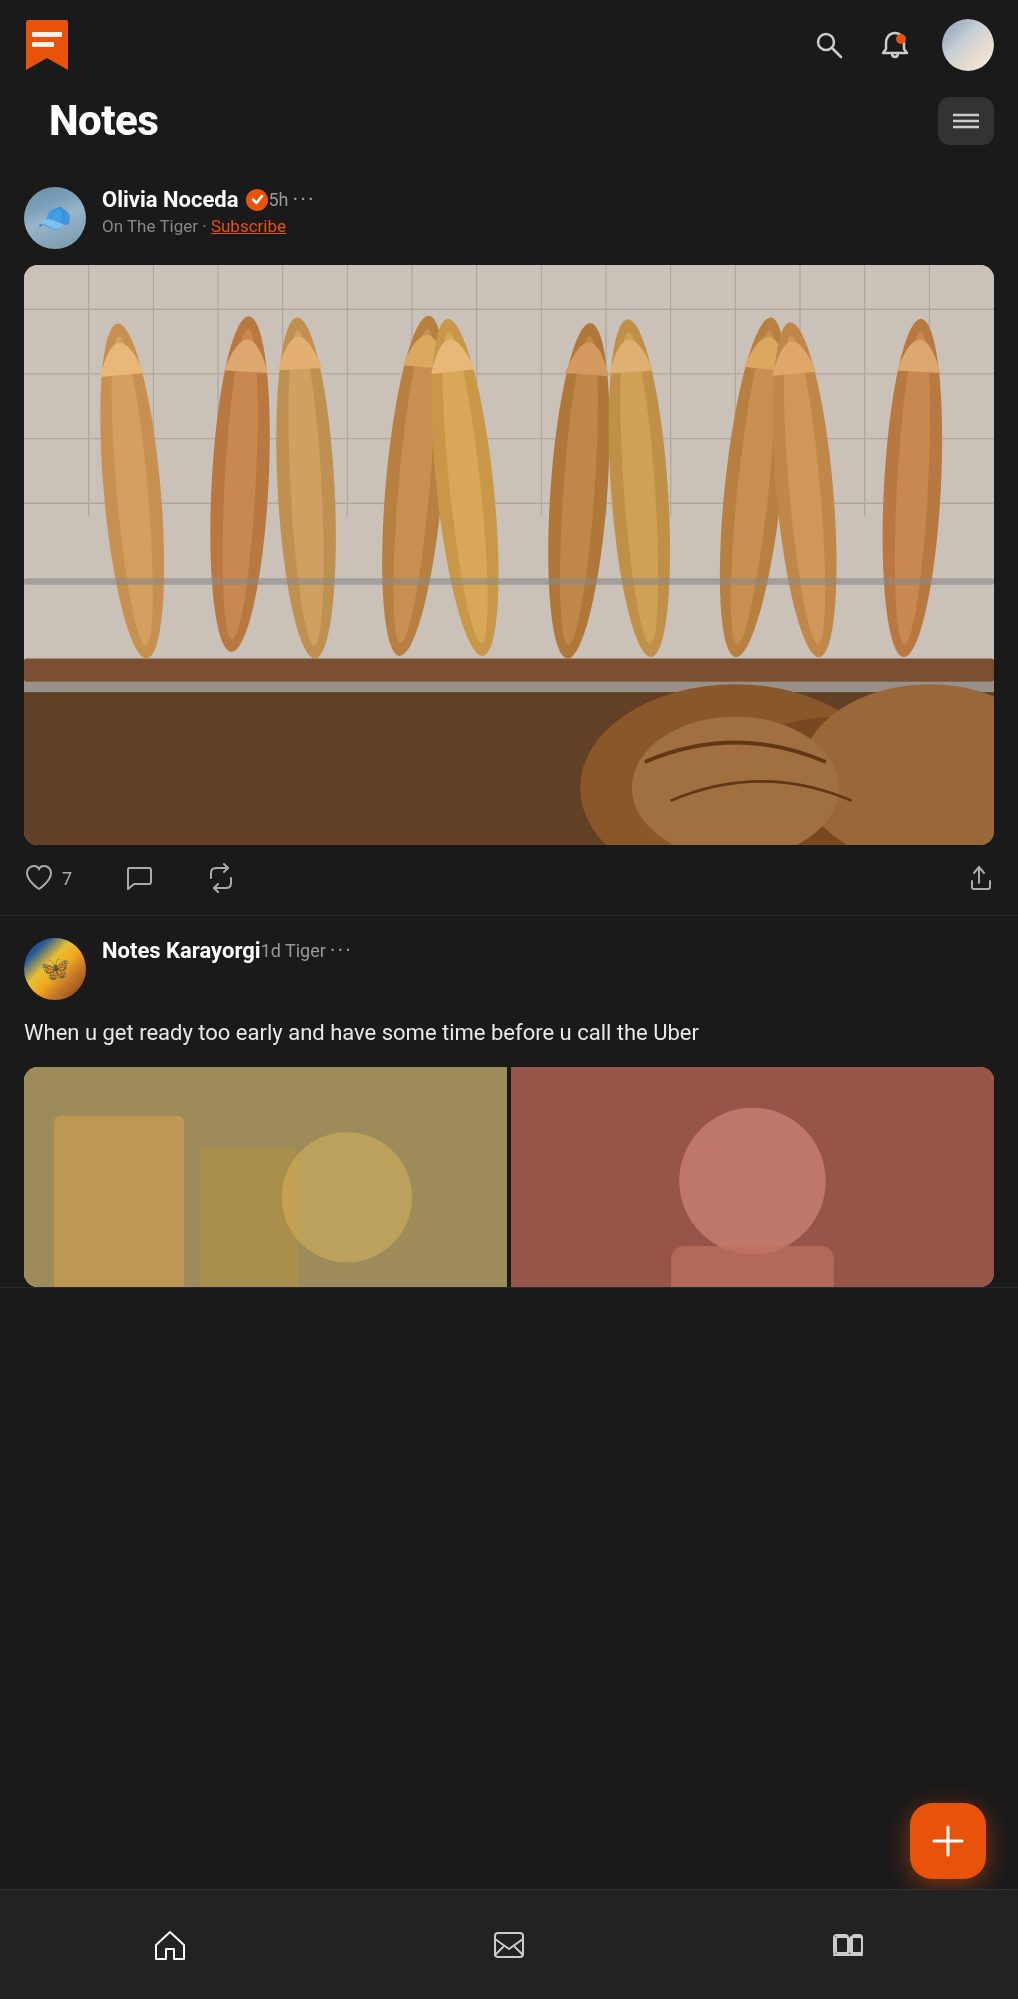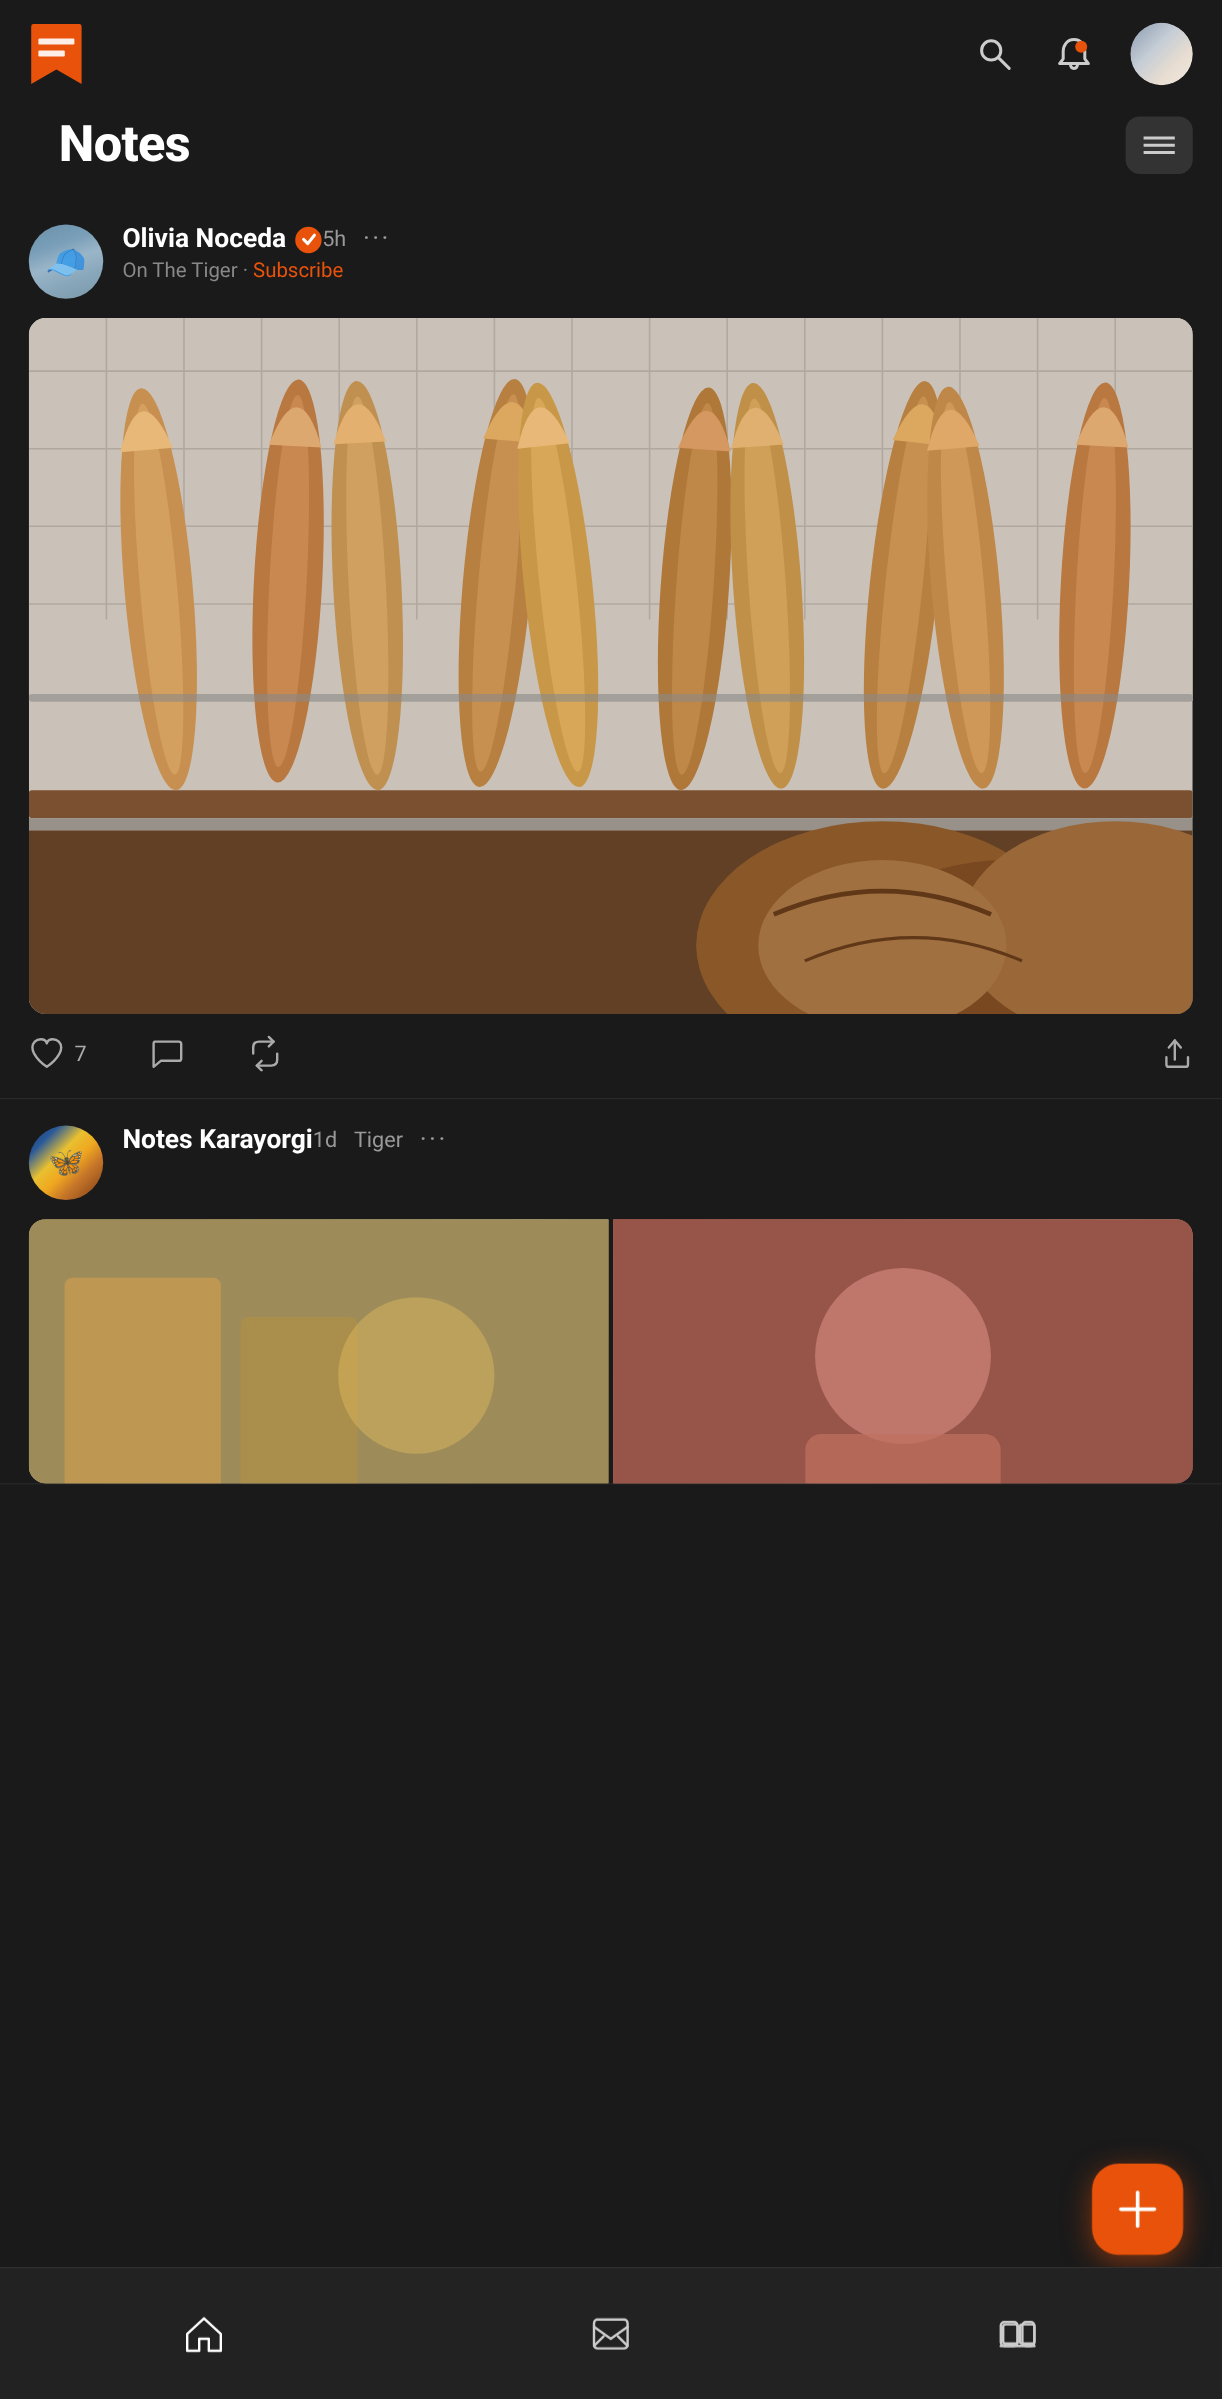--- a/index.html
+++ b/index.html
@@ -169,21 +169,21 @@
       height: 13px;
       fill: none;
       stroke: #fff;
       stroke-width: 2.5;
       stroke-linecap: round;
       stroke-linejoin: round;
     }
     .post-time-wrap {
       display: flex;
       align-items: center;
-      gap: 14px;
+      gap: 4px;
     }
     .post-time {
       font-size: 18px;
       color: #999999;
     }
     .post-edited {
       font-size: 18px;
       color: #999999;
     }
     .more-btn {
@@ -192,20 +192,21 @@
       cursor: pointer;
       letter-spacing: 2px;
     }
     .post-subtext {
       font-size: 17px;
       color: #888888;
     }
     .post-subtext span.subscribe-link {
       color: #e8520a;
       cursor: pointer;
+      text-decoration: underline;
     }
     .post-body {
       font-size: 22px;
       line-height: 1.5;
       color: #e8e8e8;
       margin-bottom: 18px;
       font-weight: 400;
     }
 
     
@@ -573,20 +574,21 @@
           </div>
           <div class="post-time-wrap">
             <span class="post-time">1d</span>
             <span class="post-edited">Tiger</span>
             <span class="more-btn">···</span>
           </div>
         </div>
       </div>
     </div>
 
+    <p class="post-body">When u get ready too early and have some time before u call the Uber</p>
 
     <div class="post-images-grid">
       <div class="grid-img grid-img-1">
         <svg width="100%" height="100%" viewBox="0 0 300 220" preserveAspectRatio="xMidYMid slice" xmlns="http://www.w3.org/2000/svg">
           <rect width="300" height="220" fill="#c8b878"></rect>
           <rect width="300" height="220" fill="rgba(60,40,20,0.3)"></rect>
 
           <rect x="20" y="30" width="80" height="120" fill="#d4a050" opacity="0.6" rx="4"></rect>
           <rect x="110" y="50" width="60" height="100" fill="#b89040" opacity="0.5" rx="4"></rect>
           <circle cx="200" cy="80" r="40" fill="#e8c060" opacity="0.4"></circle>

